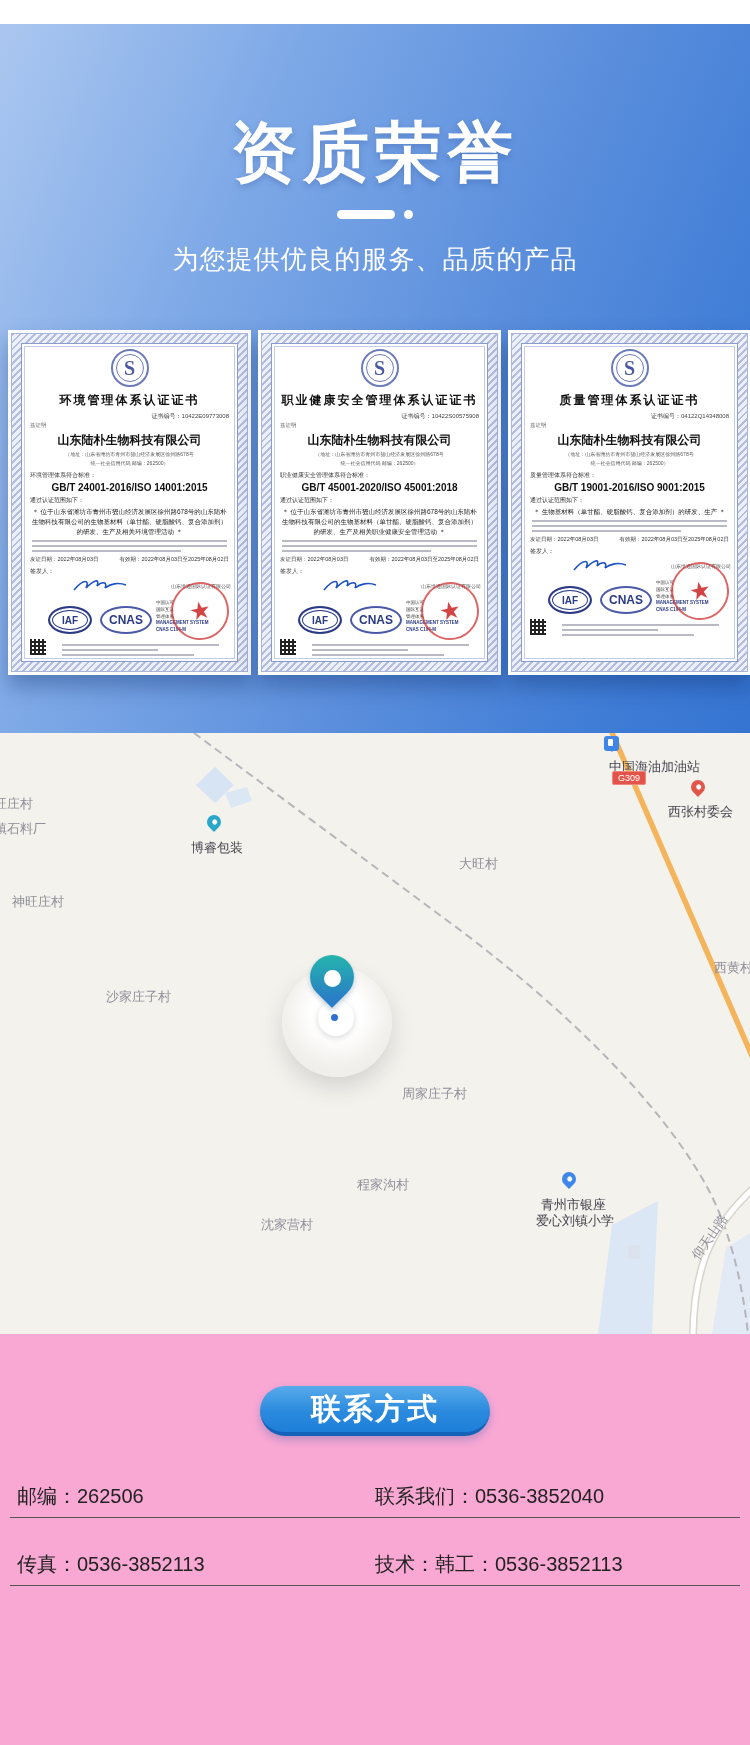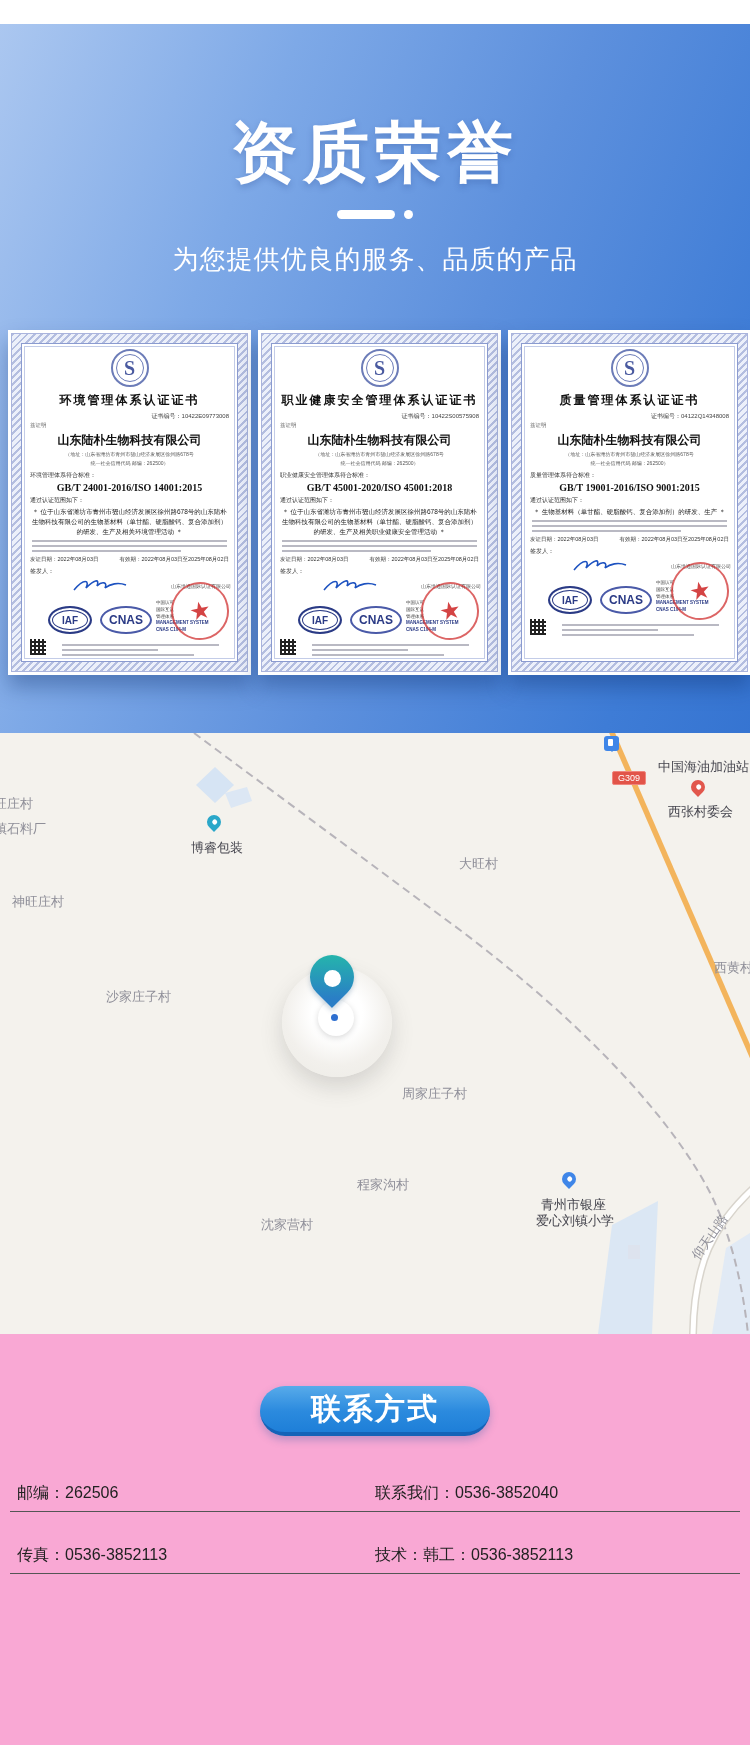--- a/index.html
+++ b/index.html
@@ -35,21 +35,21 @@
         position:relative;display:flex;align-items:center;justify-content:center;
         color:#4a5aa0;font-family:"Liberation Serif",serif;font-weight:bold;font-size:20px;}
   .s-logo::after{content:"";position:absolute;left:3px;top:3px;right:3px;bottom:3px;
         border:1px solid #6c7cb8;border-radius:50%;}
   .cert-title{margin-top:5px;text-align:center;font-weight:bold;font-size:12px;letter-spacing:2px;color:#111;white-space:nowrap;}
   .cert-no{margin:3px 8px 0;text-align:right;font-size:6px;color:#444;}
   .tiny-left{font-size:5.5px;color:#666;margin:1px 0 0 8px;}
   .company{text-align:center;font-weight:bold;font-size:12px;margin-top:3px;color:#111;}
   .addr{text-align:center;font-size:5px;color:#555;line-height:1.7;margin-top:1px;}
   .stdlabel{font-size:6px;margin:4px 0 0 8px;color:#333;}
-  .standard{text-align:center;font-weight:bold;font-size:10px;margin-top:2px;color:#111;font-family:Liberation Serif, serif;}
+  .standard{text-align:center;font-weight:bold;font-size:10px;margin-top:2px;color:#111;}
   .scopeintro{font-size:6px;margin:3px 0 0 8px;color:#333;}
   .scope{font-size:6.5px;line-height:1.55;margin:2px 10px 0;text-align:center;color:#222;}
   .blur{height:2.5px;background:#b9b9c3;margin:2.5px 10px;} .w78{margin-right:56px;} .w60{margin-right:40%;} .w80{margin-right:20%;}
   .dates{display:flex;justify-content:space-between;margin:4px 8px 0;font-size:5.5px;color:#333;}
   .signer{font-size:6px;margin:4px 0 0 8px;color:#333;}
   .sigrow{position:relative;height:20px;}
   .signature{position:absolute;left:48px;top:0;}
   .issuer{position:absolute;right:6px;top:7px;font-size:5px;color:#555;}
   .badges{position:relative;height:40px;margin:2px 6px 0;}
   .iaf{position:absolute;left:20px;top:8px;width:40px;height:24px;border:2px solid #2a3a85;border-radius:50%;
@@ -97,21 +97,21 @@
 
   
   .footer{position:absolute;left:0;top:1334px;width:750px;height:528px;background:#f9a8d4;}
   .contact-btn{display:block;margin:52px auto 0;width:230px;height:50px;border:none;cursor:pointer;
         border-radius:27px;color:#fff;font-size:30px;font-weight:bold;letter-spacing:2px;
         font-family:"Liberation Sans",sans-serif;
         background:linear-gradient(180deg,#58abea 0%,#2b8ade 55%,#1e7fd8 100%);
         border-bottom:4px solid #1563b8;box-shadow:0 4px 8px rgba(0,70,150,.25);}
   .c-rows{margin-top:47px;}
   .c-row{display:flex;margin:0 10px 33px;}
-  .cell{border-bottom:1px solid #555;padding:0 0 7px 7px;font-size:16px;color:#222;white-space:nowrap;}
+  .cell{border-bottom:1px solid #555;padding:0 0 7px 7px;font-size:20px;color:#222;white-space:nowrap;}
   .cell-left{width:351px;flex:0 0 auto;}
   .cell-right{flex:1;}
   .cell-full{flex:1;}
 </style>
 </head>
 <body>
 
 <div class="top-strip"></div>
 
 <div class="hero">
@@ -306,21 +306,21 @@
     <line x1="610" y1="-5" x2="755" y2="330" stroke="#f3b45c" stroke-width="5.5"></line>
     <path d="M194,0 L460,197 C570,280 660,370 706,452 C728,492 742,545 748,601" stroke="#b7b4ba" stroke-width="2" stroke-dasharray="8 5" fill="none"></path>
     <path d="M757,452 C712,492 694,532 693,601" stroke="#d8d4cc" stroke-width="8" fill="none"></path>
     <path d="M757,452 C712,492 694,532 693,601" stroke="#ffffff" stroke-width="5" fill="none"></path>
   </svg>
   <div class="halo"></div>
   <div class="halo-core"></div>
   <div class="bigpin"></div>
   <div class="bigpin-hole"></div>
   <div class="bigpin-dot"></div>
-<div class="maplabel poi" style="left: 658px; top: 5px; margin-top: 20px;">中国海油加油站</div>
+<div class="maplabel poi" style="left: 609px; top: 5px; margin-top: 20px;">中国海油加油站</div>
     <div class="maplabel badge" style="left: 612px; top: 38px;">G309</div>
     <div class="maplabel poi" style="left: 668px; top: 70px;">西张村委会</div>
     <div class="maplabel village" style="left: -6px; top: 62px;">旺庄村</div>
     <div class="maplabel village" style="left: -6px; top: 87px;">镇石料厂</div>
     <div class="maplabel poi" style="left: 191px; top: 106px;">博睿包装</div>
     <div class="maplabel village" style="left: 459px; top: 122px;">大旺村</div>
     <div class="maplabel village" style="left: 12px; top: 160px;">神旺庄村</div>
     <div class="maplabel village" style="left: 714px; top: 226px;">西黄村</div>
     <div class="maplabel village" style="left: 106px; top: 255px;">沙家庄子村</div>
     <div class="maplabel village" style="left: 402px; top: 352px;">周家庄子村</div>

